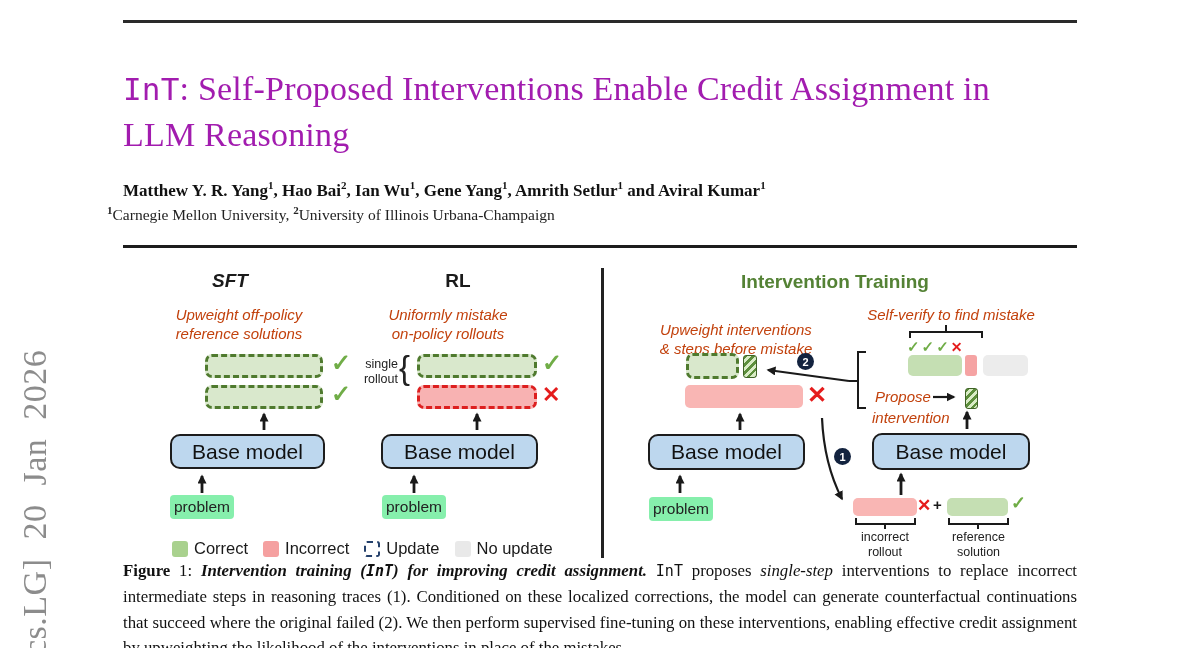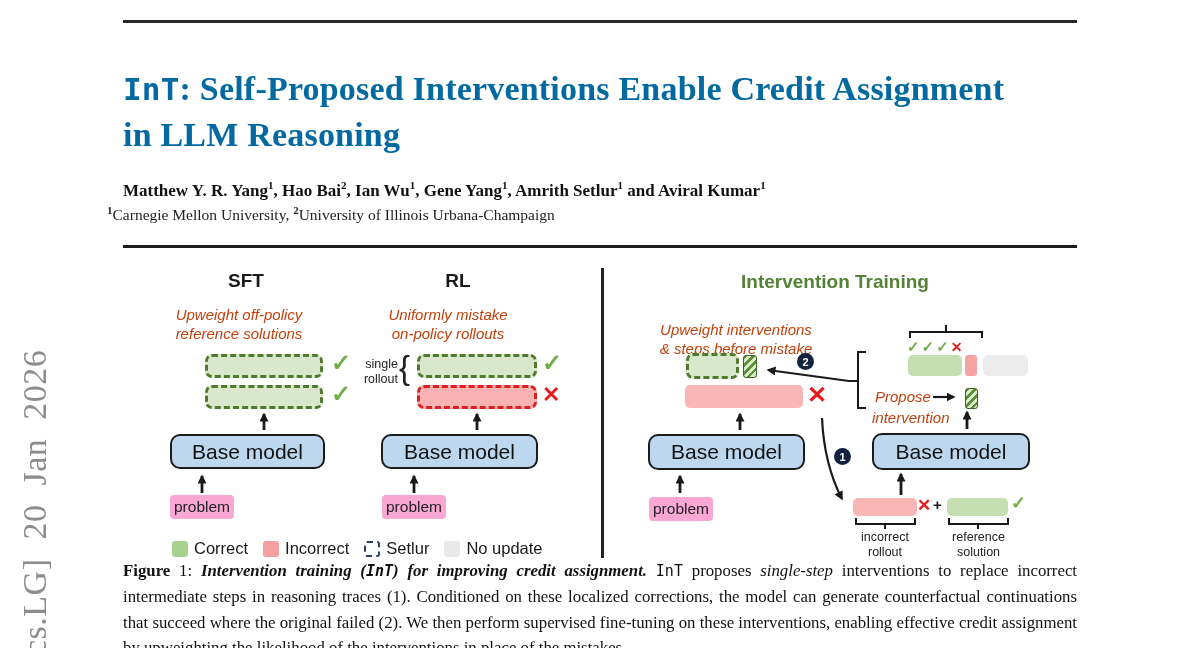--- a/index.html
+++ b/index.html
@@ -6,21 +6,21 @@
   body{
     width:1200px;height:648px;overflow:hidden;position:relative;
     background:#ffffff;font-family:"Liberation Serif",serif;color:#1a1a1a;
   }
   
   .rule{position:absolute;left:123px;width:954px;background:#2a2a2a;}
   .rule-top{top:20px;height:2.5px;}
   .rule-mid{top:245px;height:3px;background:#1c1c1c;}
   .title{
     position:absolute;left:123px;top:66px;width:900px;
-    font-weight:bold;font-size:34px;line-height:45px;color:#0369a1;
+    font-weight:normal;font-size:34px;line-height:45px;color:#a21caf;
     letter-spacing:.2px;
   }
   .title .mono{font-family:"DejaVu Sans Mono","Liberation Mono",monospace;font-size:31px;}
   .authors{
     position:absolute;left:123px;top:179px;width:954px;
     font-weight:bold;font-size:17px;color:#111;
   }
   .authors sup,.affils sup{font-size:11px;font-weight:bold;}
   .affils{
     position:absolute;left:107px;top:204px;width:954px;
@@ -50,21 +50,21 @@
   .hatch{
     background:repeating-linear-gradient(135deg,#5d8f3c 0 2.5px,#d9ecc6 2.5px 5.5px);
     border:1.6px solid #3f6326;border-radius:3px;
   }
   .basebox{
     background:#bdd7ee;border:2.2px solid #1c1c1c;border-radius:10px;
     display:flex;align-items:center;justify-content:center;
     font-size:21px;color:#111;
   }
   .problem{
-    background:#f9a8d4;border-radius:4px;
+    background:#86efac;border-radius:4px;
     display:flex;align-items:center;justify-content:center;
     font-size:15.5px;color:#222;
   }
   .check{color:#70ad47;font-weight:900;}
   .cross{color:#e51c1c;font-weight:900;}
   .badge{
     width:17px;height:17px;border-radius:50%;background:#13233f;color:#fff;
     display:flex;align-items:center;justify-content:center;
     font-size:11px;font-weight:bold;
   }
@@ -134,21 +134,21 @@
       <path d="M933,139 L954,139" marker-end="url(#ah)"></path>
     </g>
     <g stroke="#1a1a1a" stroke-width="2" fill="none">
       <path d="M910,80 L910,74 L982,74 L982,80 M946,74 L946,67"></path>
       <path d="M866,94 L858,94 L858,150 L866,150 M858,123 L849,123"></path>
       <path d="M856,260 L856,266 L915,266 L915,260 M885,266 L885,271"></path>
       <path d="M949,260 L949,266 L1008,266 L1008,260 M978,266 L978,271"></path>
     </g>
   </svg>
 
-  <div class="abs panel-h" style="left:200px;top:12px;width:92px;">SFT</div>
+  <div class="abs panel-h" style="left:184px;top:12px;width:92px;font-style:italic;">SFT</div>
   <div class="abs sub" style="left:158px;top:47px;width:162px;">
     <div>Upweight off-policy</div>
       <div>reference solutions</div>
   </div>
   <div class="abs dashedbox" style="left:205px;top:96px;width:118px;height:24px;"></div>
   <div class="abs dashedbox" style="left:205px;top:127px;width:118px;height:24px;"></div>
   <div class="abs check" style="left:331px;top:91px;font-size:24px;">✓</div>
   <div class="abs check" style="left:331px;top:122px;font-size:24px;">✓</div>
   <div class="abs basebox" style="left:170px;top:176px;width:155px;height:35px;">Base model</div>
   <div class="abs problem" style="left:170px;top:237px;width:64px;height:24px;">problem</div>
@@ -168,20 +168,21 @@
   <div class="abs check" style="left:542px;top:91px;font-size:24px;">✓</div>
   <div class="abs cross" style="left:542px;top:124px;font-size:22px;">✕</div>
   <div class="abs basebox" style="left:381px;top:176px;width:157px;height:35px;">Base model</div>
   <div class="abs problem" style="left:382px;top:237px;width:64px;height:24px;">problem</div>
 
   <div class="abs panel-h green" style="left:700px;top:13px;width:270px;">Intervention Training</div>
   <div class="abs sub" style="left:651px;top:45px;width:170px;margin-top:17px;">
     <div>Upweight interventions</div>
       <div>&amp; steps before mistake</div>
   </div>
+  <div class="abs sub" style="left:855px;top:47px;width:192px;">Self-verify to find mistake</div>
 
   <div class="abs dashedbox" style="left:686px;top:95px;width:53px;height:26px;"></div>
   <div class="abs hatch" style="left:743px;top:97px;width:14px;height:23px;"></div>
   <div class="abs badge" style="left:797px;top:95px;">2</div>
   <div class="abs solidpink" style="left:685px;top:127px;width:118px;height:23px;"></div>
   <div class="abs cross" style="left:807px;top:123px;font-size:24px;">✕</div>
   <div class="abs basebox" style="left:648px;top:176px;width:157px;height:36px;">Base model</div>
   <div class="abs problem" style="left:649px;top:239px;width:64px;height:24px;">problem</div>
   <div class="abs badge" style="left:834px;top:190px;">1</div>
 
@@ -217,21 +218,21 @@
     <span class="item">
       <span class="swatch" style="background:#a9d18e;"></span>
       <span>Correct</span>
     </span>
     <span class="item">
       <span class="swatch" style="background:#f5a0a0;"></span>
       <span>Incorrect</span>
     </span>
     <span class="item">
       <span class="swatch update"></span>
-      <span>Setlur</span>
+      <span>Update</span>
     </span>
     <span class="item">
       <span class="swatch" style="background:#e9e9e9;"></span>
       <span>No update</span>
     </span>
   </div>
 </div>
 
 <div class="caption">
   <span class="b">Figure</span><span> 1: </span><span class="bi">Intervention training (</span><span class="bim">InT</span><span class="bi">) for improving credit assignment.</span><span> </span><span class="m">InT</span><span> proposes </span><span class="i">single-step</span><span> interventions to replace incorrect intermediate steps in reasoning traces (1). Conditioned on these localized corrections, the model can generate counterfactual continuations that succeed where the original failed (2). We then perform supervised fine-tuning on these interventions, enabling effective credit assignment by upweighting the likelihood of the interventions in place of the mistakes.</span>

